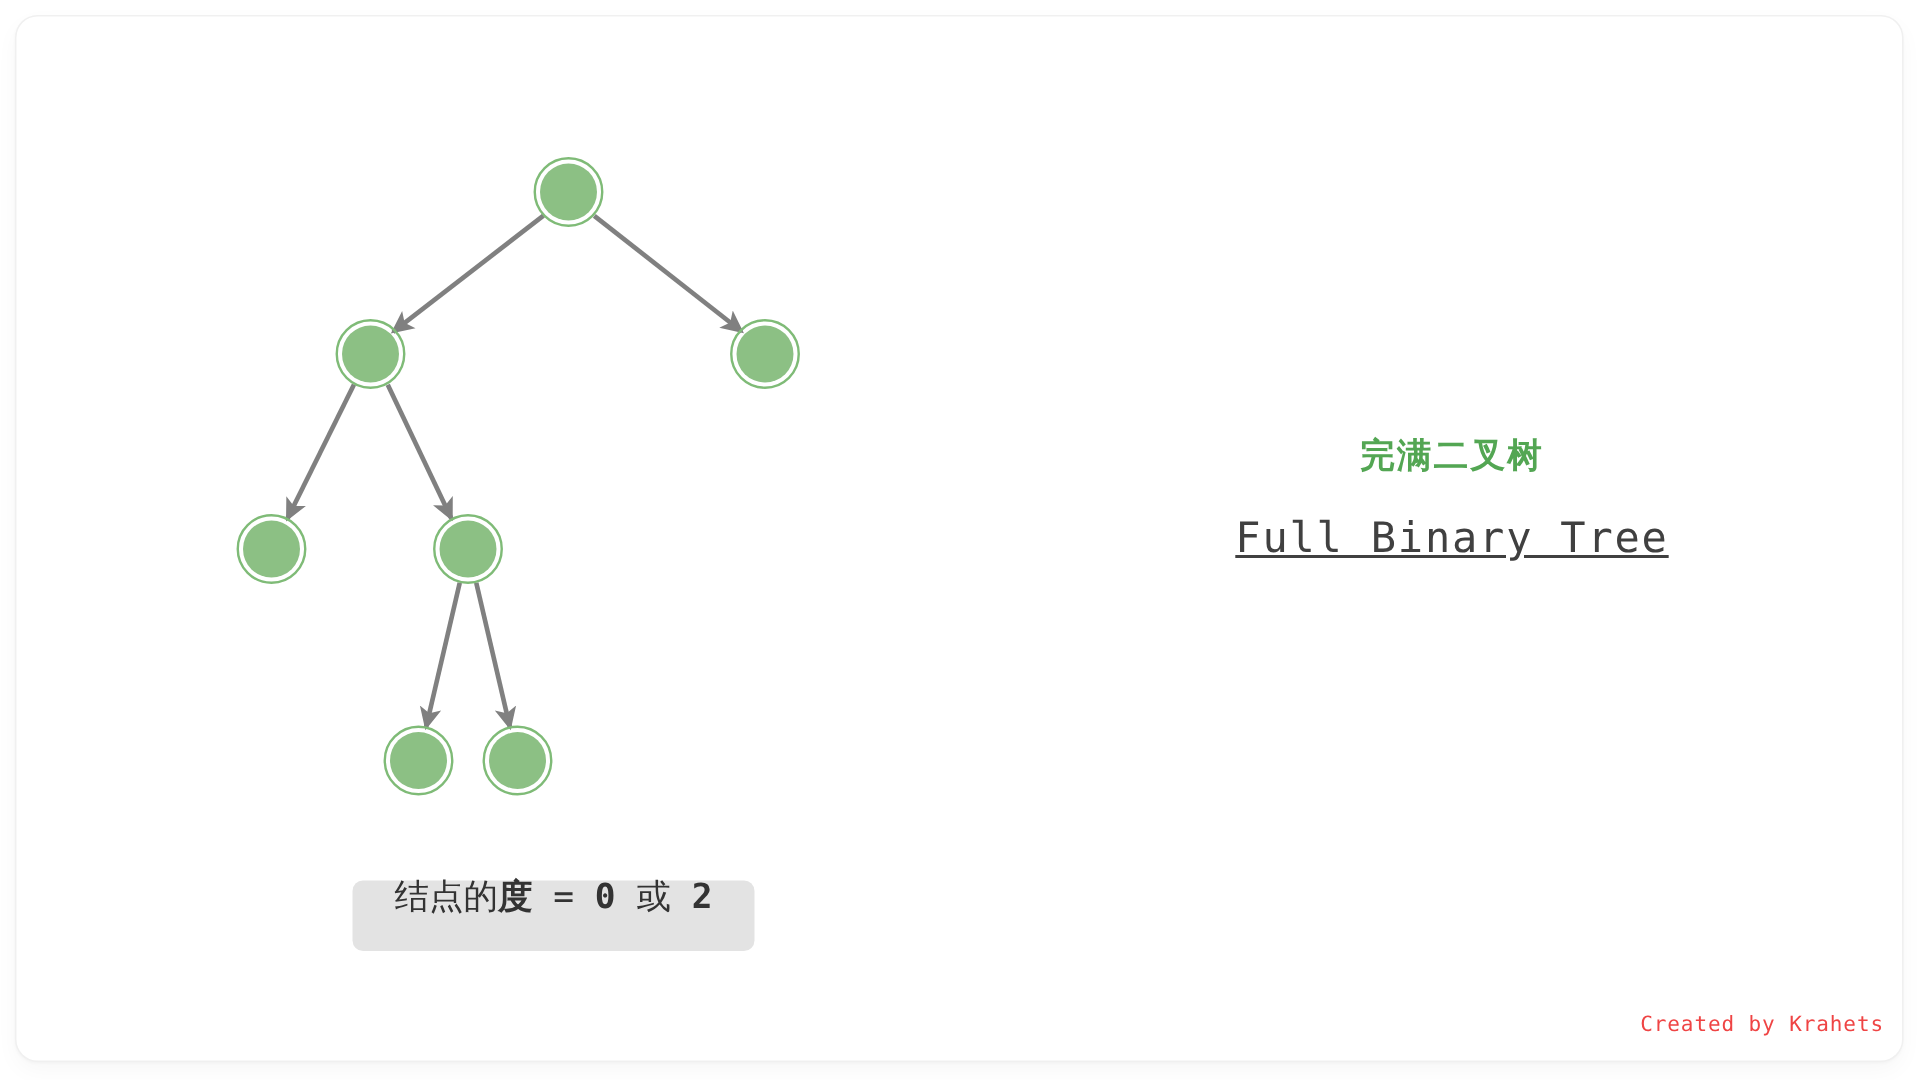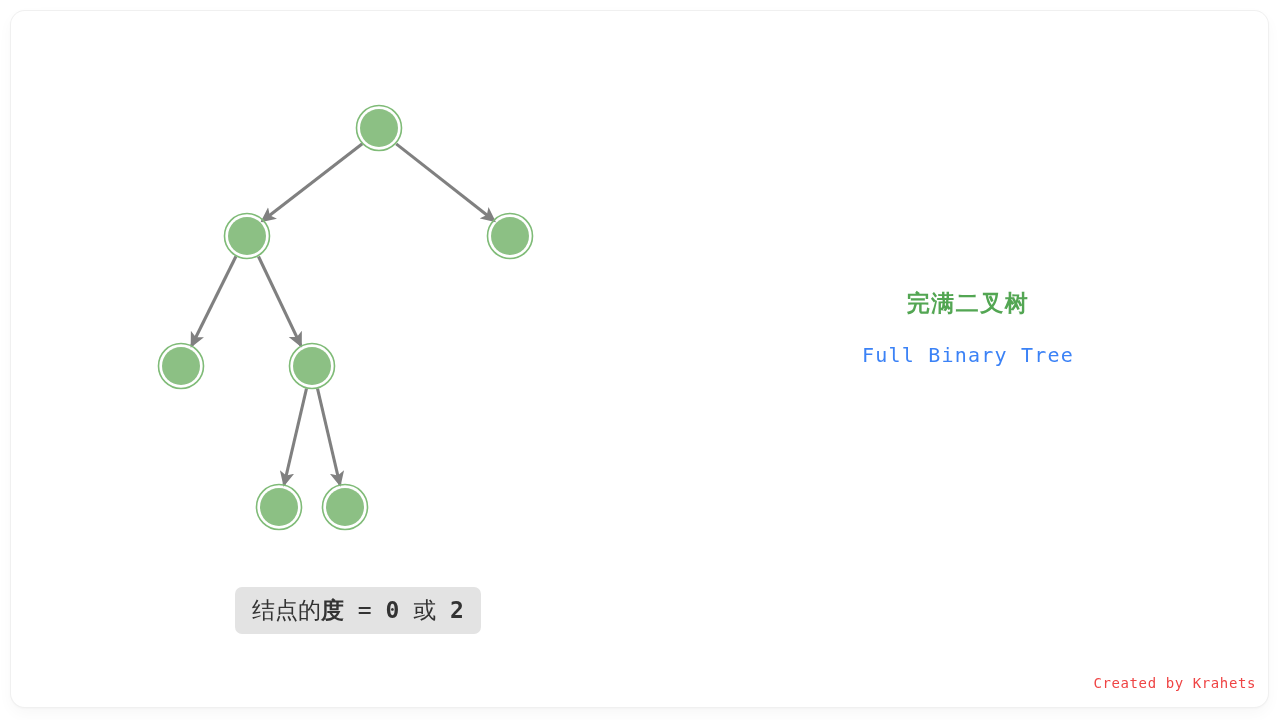--- a/index.html
+++ b/index.html
@@ -52,38 +52,39 @@
     font-family: "Liberation Sans", "DejaVu Sans", sans-serif;
     font-size: 23px;
     font-weight: bold;
     color: #53a653;
     letter-spacing: 1.5px;
     line-height: 1;
     margin: 0;
   }
   .caption-sub {
     font-family: "DejaVu Sans Mono", "Liberation Mono", monospace;
-    font-size: 20px;
-    color: #3b82f6;
+    font-size: 28px;
+    color: #404040;
     letter-spacing: 1.2px;
     line-height: 1;
     margin: 30px 0 0 0;
     white-space: pre;
+    text-decoration: underline;
   }
   
   .pill {
     position: absolute;
     left: 235px;
     top: 587px;
     height: 47px;
-    padding: 0 17px;
+    padding: 0 28px;
     background: #e3e3e3;
     border-radius: 7px;
     display: flex;
-    align-items: center;
+    align-items: flex-start;
     justify-content: center;
     box-sizing: border-box;
   }
   .pill-text {
     font-family: "DejaVu Sans Mono", "Liberation Mono", monospace;
     font-size: 23px;
     color: #333333;
     white-space: pre;
     line-height: 1;
   }

